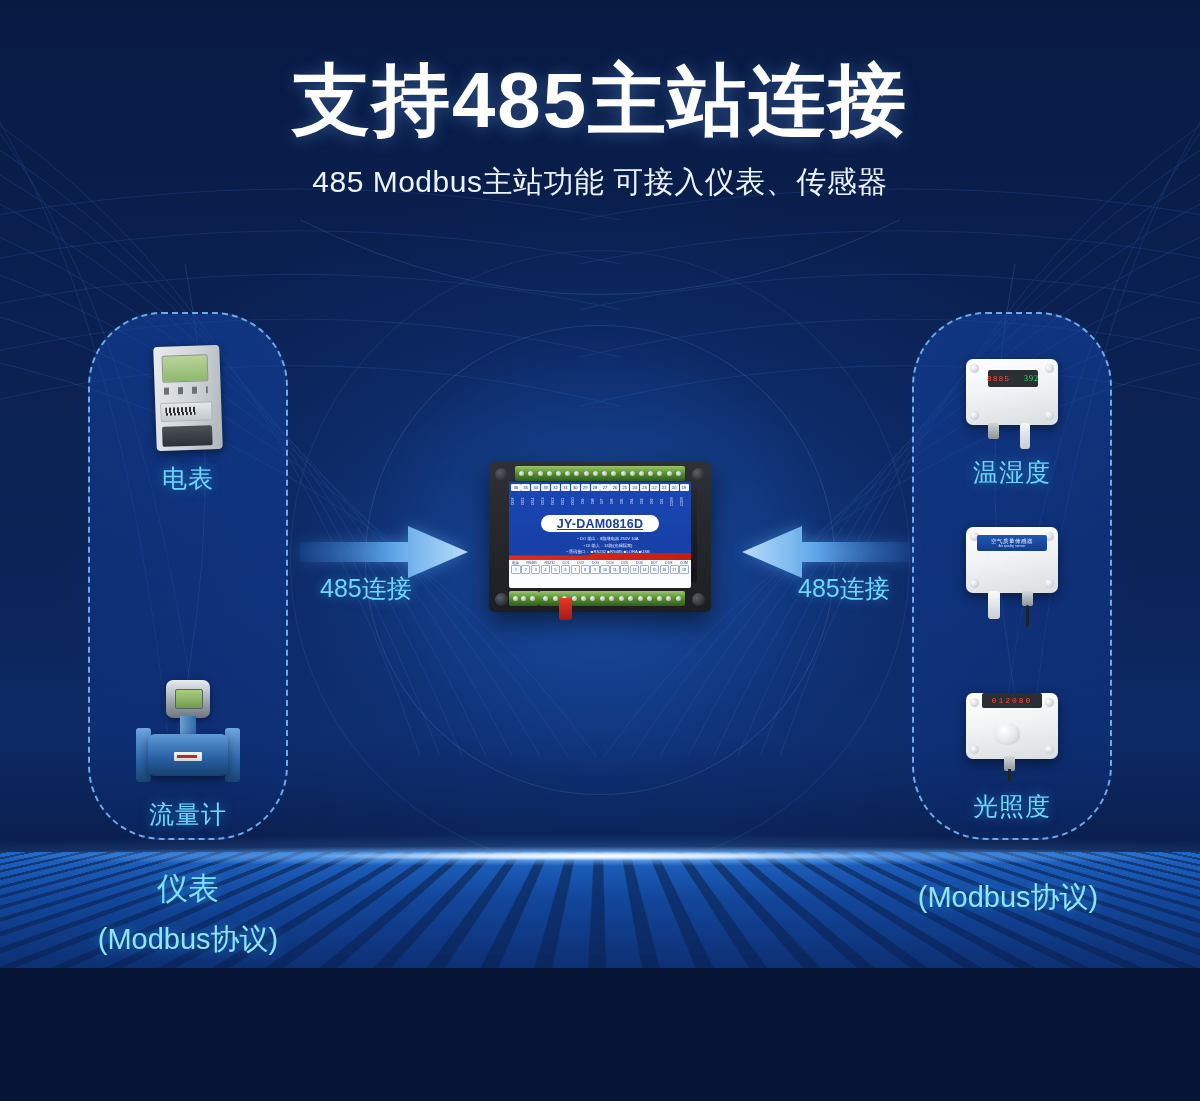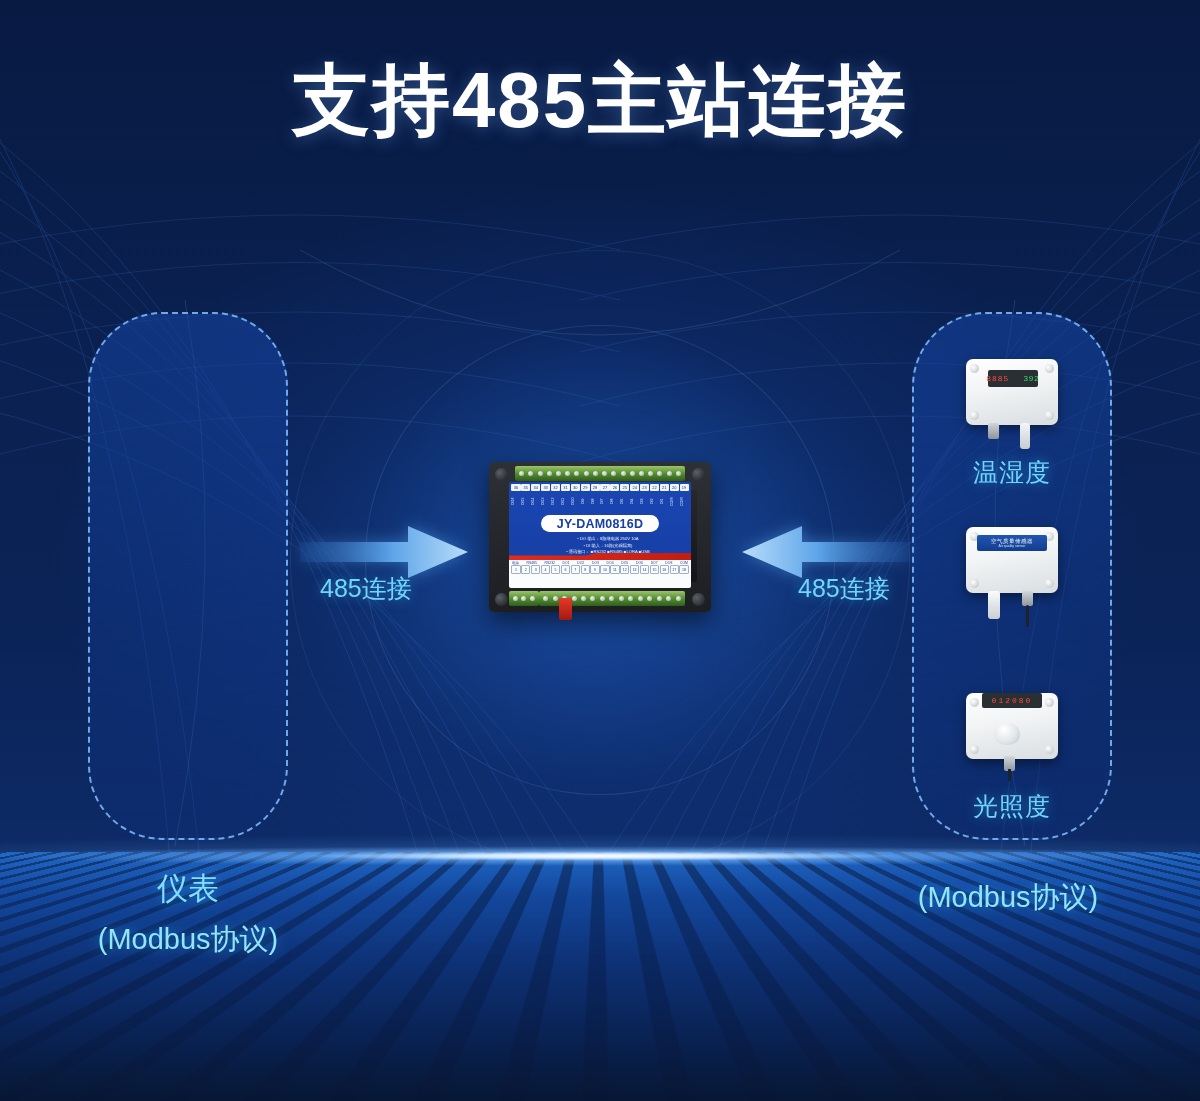--- a/index.html
+++ b/index.html
@@ -1,21 +1,21 @@
 <!DOCTYPE html>
 <html lang="zh"><head>
 <meta charset="utf-8">
 <title>485 Modbus</title>
 <style>
   html,body{margin:0;padding:0;background:#061436;}
   *{box-sizing:border-box;}
   body{font-family:"Liberation Sans","DejaVu Sans",sans-serif;}
 
   .stage{
-    position:relative;width:1200px;height:1101px;overflow:hidden;
+    position:relative;width:1200px;height:968px;overflow:hidden;
     background:
       radial-gradient(ellipse 760px 520px at 600px 560px, rgba(30,90,190,.55) 0%, rgba(18,58,140,.30) 42%, rgba(10,32,88,0) 72%),
       linear-gradient(180deg,#081a42 0%,#0a2050 30%,#0b2356 56%,#0d2a66 76%,#0a2050 86%,#071536 100%);
   }
 
   
   .mesh{position:absolute;inset:0;pointer-events:none;}
   .mesh svg{width:100%;height:100%;display:block;}
 
   
@@ -209,21 +209,21 @@
   .pcb{position:absolute;left:20px;right:20px;top:20px;bottom:24px;
     background:linear-gradient(180deg,#1b47b4 0%,#1740a8 58%,#1740a8 100%);
     border-radius:2px;overflow:hidden;}
   .numrow{display:flex;justify-content:space-between;padding:2px 2px 0 2px;}
   .numrow b{flex:1;margin:0 .4px;height:7px;background:#f2f5fb;border-radius:1px;
     font-size:4px;color:#14358a;display:flex;align-items:center;justify-content:center;font-weight:400;}
   .vlabels{display:flex;justify-content:space-between;padding:1px 2px;height:21px;}
   .vlabels s{flex:1;margin:0 .4px;text-decoration:none;font-size:3.6px;color:#dbe6fb;
     writing-mode:vertical-rl;transform:rotate(180deg);white-space:nowrap;overflow:hidden;}
   .modelbox{margin:3px auto 0;width:118px;background:#ffffff;border-radius:9px;
-    text-align:center;font-size:12.5px;font-weight:bold;color:#1640a8;padding:1.5px 0;letter-spacing:.2px;}
+    text-align:center;font-size:12.5px;font-weight:bold;color:#1640a8;padding:1.5px 0;letter-spacing:.2px;text-decoration:underline;}
   .specs{padding:4px 0 0 16px;color:#e9f0fc;}
   .specs p{margin:0 0 1.5px 0;font-size:4.2px;line-height:5px;white-space:nowrap;}
   .specs .row2{padding-left:20px;}
   .redstripe{position:absolute;left:0;right:0;bottom:28px;height:7px;
     background:linear-gradient(90deg,#e02b1e,#c21d12);
     clip-path:polygon(0 35%,42% 35%,48% 0,100% 0,100% 100%,0 100%);}
   .whitefoot{position:absolute;left:0;right:0;bottom:0;height:28px;background:#fbfcfd;}
   .whitefoot .ft1{display:flex;justify-content:space-between;padding:1px 3px 0;}
   .whitefoot .ft1 u{text-decoration:none;font-size:3.4px;color:#1b3f8f;}
   .whitefoot .pins{display:flex;justify-content:space-between;padding:0 2px;}
@@ -285,40 +285,66 @@
         <path d="M300,250 Q600,420 900,250"></path>
       </g>
     </svg>
   </div>
 
   <div class="glowring"></div>
   <div class="glowring r2"></div>
 
   <div class="header">
     <h1 class="title">支持485主站连接</h1>
+    <p class="subtitle">485 Modbus主站功能  可接入仪表、传感器</p>
   </div>
 
   <div class="panel left">
 
-
-
+    <div class="slot s1">
+      <div class="art">
+        <div class="dev emeter">
+          <div class="lcd"></div>
+          <div class="btns"></div>
+          <div class="band"></div>
+          <div class="bar"></div>
+          <div class="foot"></div>
+        </div>
+      </div>
+      <div class="cap">电表</div>
+    </div>
+
+
+    <div class="slot s3">
+      <div class="art">
+        <div class="dev fmeter">
+          <div class="head"></div>
+          <div class="neck"></div>
+          <div class="flg l"></div>
+          <div class="flg r"></div>
+          <div class="tube"></div>
+          <div class="tag"></div>
+        </div>
+      </div>
+      <div class="cap">流量计</div>
+    </div>
   </div>
 
   <div class="panel right">
 
     <div class="slot s1">
       <div class="art">
         <div class="dev sbox th">
           <span class="ear tl"></span>
           <span class="ear tr"></span>
           <span class="ear bl"></span>
           <span class="ear br"></span>
           <div class="scr">
             <span style="font-size:8px;color:#ff4b3a;letter-spacing:1px;font-family:'Liberation Mono',monospace;">8885</span>
-            <span style="font-size:8px;color:#31e06a;letter-spacing:1px;margin-left:14px;font-family:Liberation Sans, sans-serif;">392</span>
+            <span style="font-size:8px;color:#31e06a;letter-spacing:1px;margin-left:14px;font-family:Liberation Serif, serif;">392</span>
           </div>
           <div class="probe"></div>
           <div class="probe2"></div>
         </div>
       </div>
       <div class="cap">温湿度</div>
     </div>
 
     <div class="slot s2">
       <div class="art">

